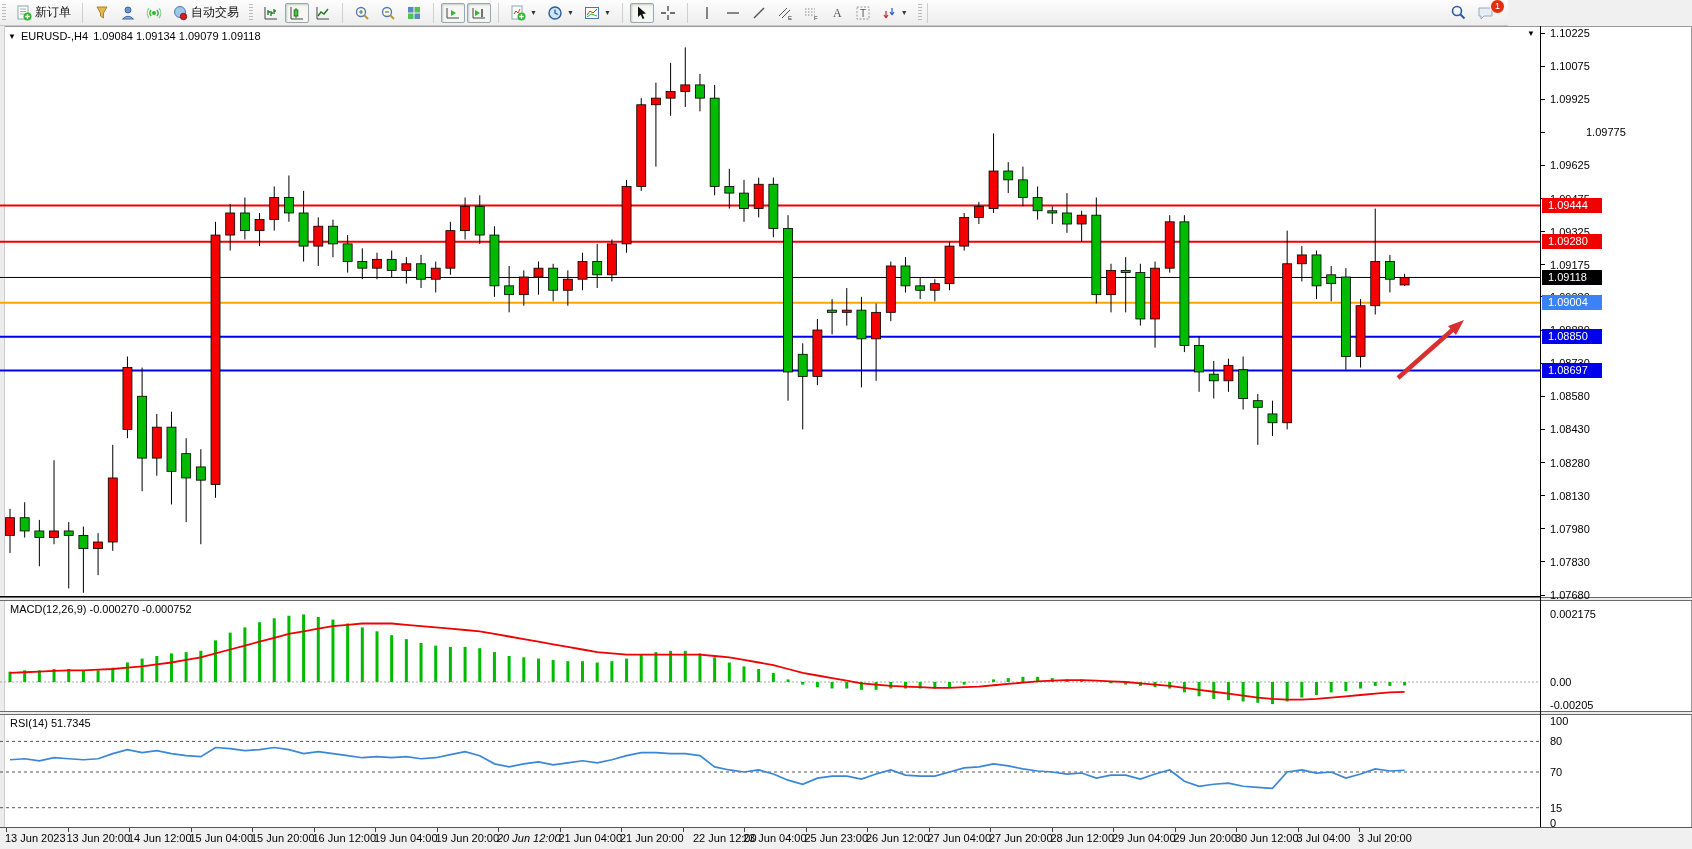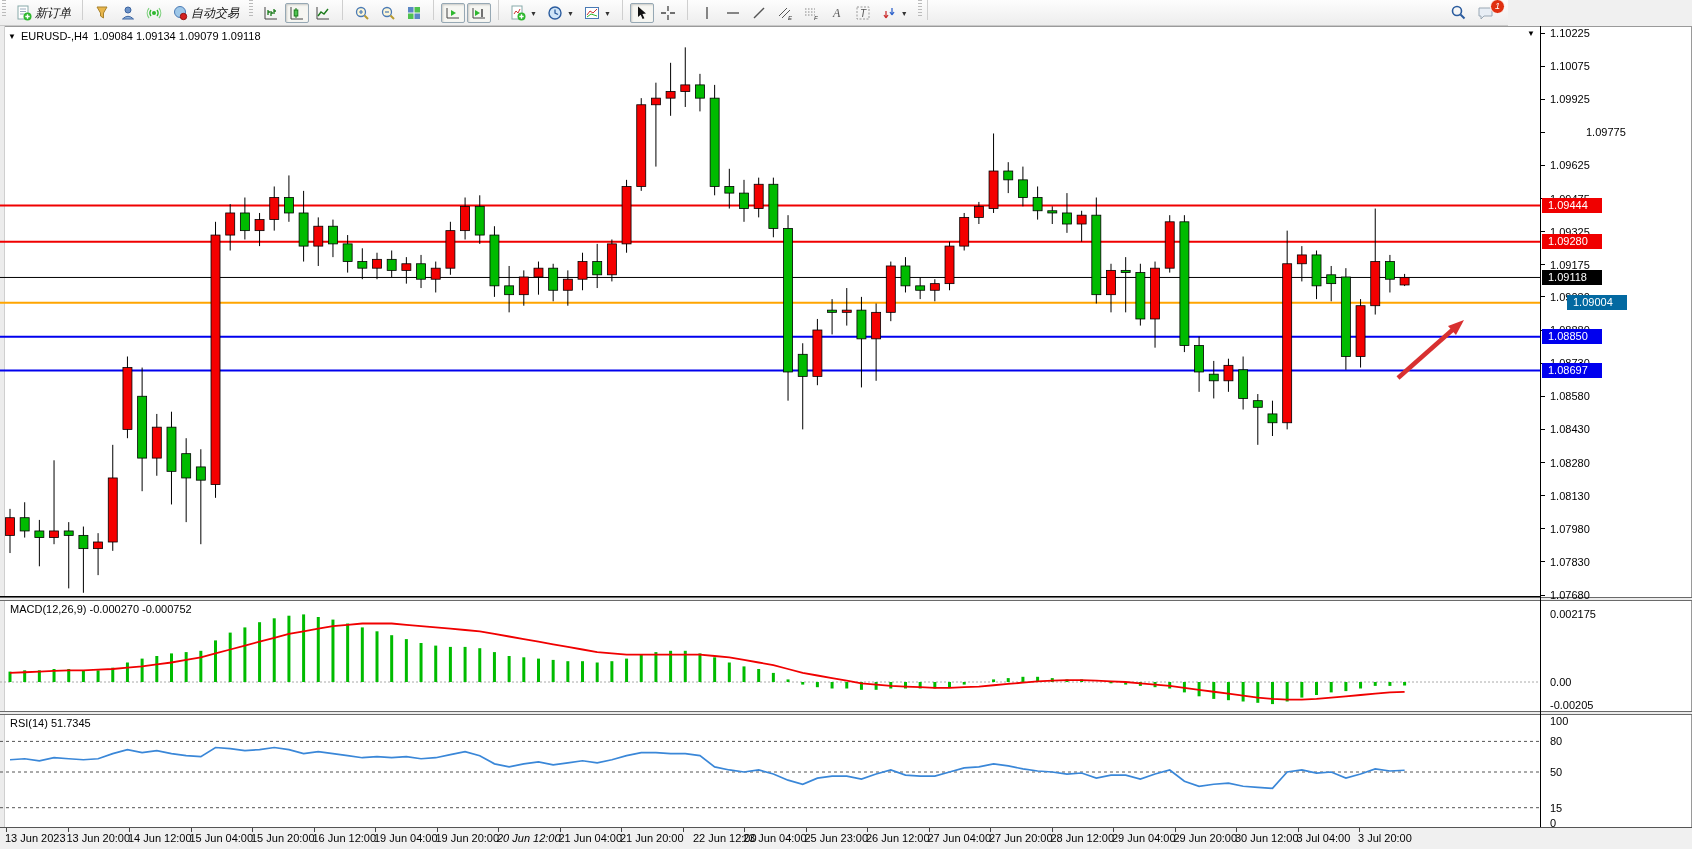--- a/index.html
+++ b/index.html
@@ -1,20 +1,20 @@
 <!DOCTYPE html>
 <html><head>
 <meta charset="utf-8">
 <style>
   html,body{margin:0;padding:0;background:#f0f0f0;font-family:"Liberation Sans",sans-serif;}
   #screen{position:relative;width:1692px;height:849px;overflow:hidden;background:#f0f0f0;}
   
   #toolbar{position:absolute;left:0;top:0;width:1508px;height:26px;
     background:linear-gradient(#fdfdfd,#ededed);border-bottom:1px solid #c9c9c9;
-    display:flex;box-sizing:border-box;font-style:italic;}
+    display:flex;align-items:center;box-sizing:border-box;}
   .tb-group{display:flex;align-items:center;height:26px;padding:0 3px;}
   .tb-handle{width:4px;height:18px;margin:0 2px;
     background:repeating-linear-gradient(#bbb 0 1px,transparent 1px 3px);}
   .tb-sep{width:1px;height:20px;background:#cfcfcf;margin:0 3px;}
   .tb-btn{display:flex;align-items:center;gap:3px;padding:2px 3px;margin:0 1px;border:1px solid transparent;
     border-radius:2px;cursor:default;height:20px;box-sizing:border-box;}
   .tb-btn.pressed{border:1px solid #96a8b4;background:#f6f6f2;box-shadow:inset 1px 1px 2px rgba(0,0,0,.18);}
   .tb-label{font-size:12px;color:#111;white-space:nowrap;}
   .tb-caret{font-size:7px;color:#333;margin-left:1px;}
   .tf-btn{font-size:11px;color:#222;padding:2px 5px;margin:0 1px;border:1px solid transparent;height:18px;
@@ -823,29 +823,29 @@
       <div class="price-tick" style="top: 488.629px;">1.08130</div>
       <div class="tick-dash" style="top: 528.252px;"></div>
       <div class="price-tick" style="top: 521.752px;">1.07980</div>
       <div class="tick-dash" style="top: 561.376px;"></div>
       <div class="price-tick" style="top: 554.876px;">1.07830</div>
       <div class="tick-dash" style="top: 594.5px;"></div>
       <div class="price-tick" style="top: 588px;">1.07680</div>
       <div class="badge" style="top: 197.964px; background: rgb(240, 0, 0);">1.09444</div>
       <div class="badge" style="top: 234.18px; background: rgb(240, 0, 0);">1.09280</div>
       <div class="badge" style="top: 269.953px; background: rgb(0, 0, 0);">1.09118</div>
-      <div class="badge" style="top: 295.128px; background: #0369a1; margin-left: 25px;">1.09004</div>
+      <div class="badge" style="top: 295.128px; background: #3b82f6;">1.09004</div>
       <div class="badge" style="top: 329.135px; background: rgb(0, 0, 238);">1.08850</div>
       <div class="badge" style="top: 362.921px; background: rgb(0, 0, 238);">1.08697</div>
       <div class="price-tick" style="top: 607.257px;">0.002175</div>
       <div class="price-tick" style="top: 675px;">0.00</div>
       <div class="price-tick" style="top: 698px;">-0.00205</div>
       <div class="price-tick" style="top: 714px;">100</div>
       <div class="price-tick" style="top: 734.4px;">80</div>
-      <div class="price-tick" style="top: 765px;">50</div>
+      <div class="price-tick" style="top: 765px;">70</div>
       <div class="price-tick" style="top: 800.7px;">15</div>
       <div class="price-tick" style="top: 816px;">0</div>
     </div>
 
   <div id="time-axis">
       <div class="time-tick" style="left: 6px;"></div>
       <div class="time-label" style="left: 5px;">13 Jun 2023</div>
       <div class="time-tick" style="left: 67.5px;"></div>
       <div class="time-label" style="left: 66.5px;">13 Jun 20:00</div>
       <div class="time-tick" style="left: 129px;"></div>

